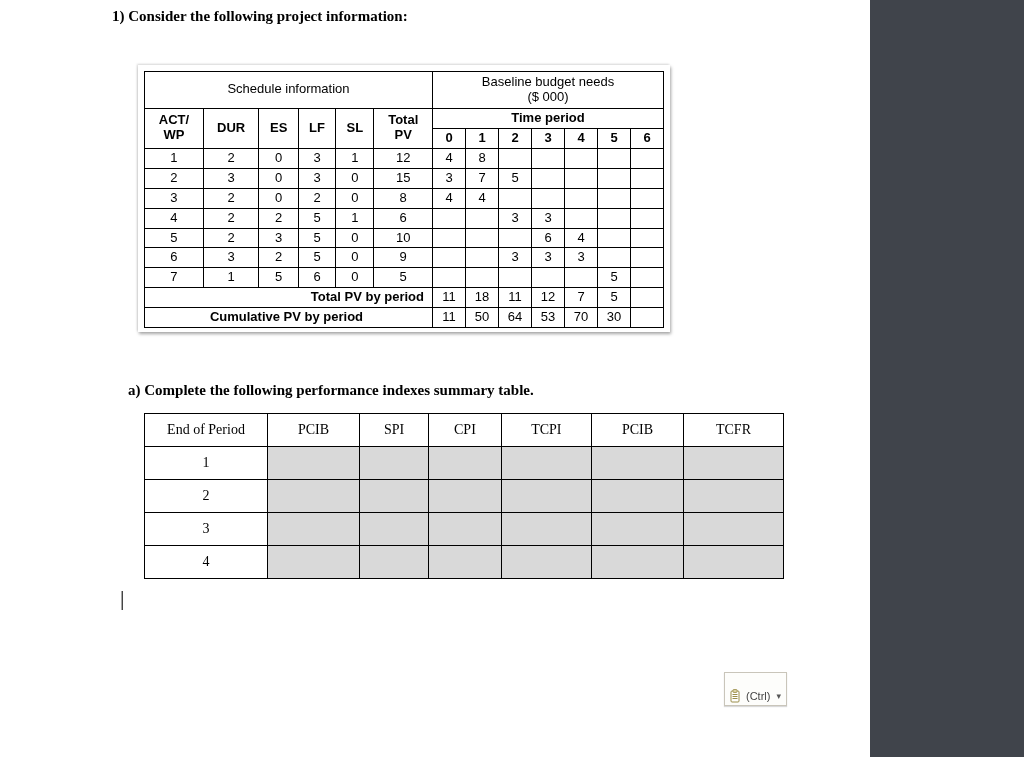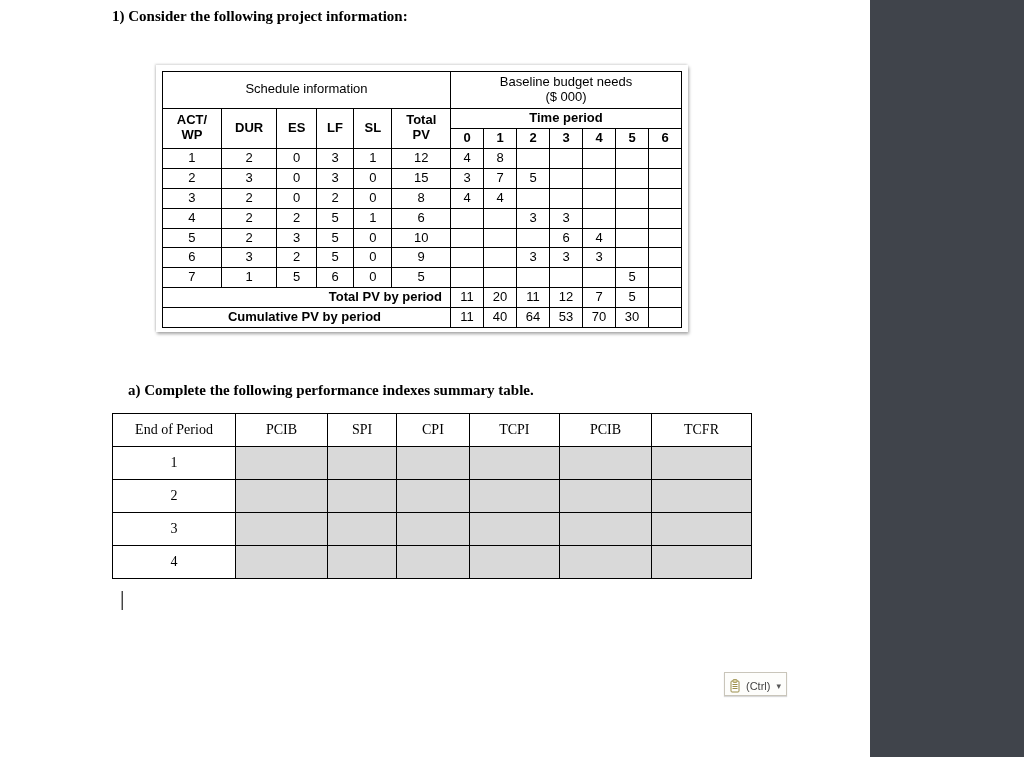--- a/index.html
+++ b/index.html
@@ -35,21 +35,21 @@
     font-size: 15px;
     margin: 0 0 40px 0;
   }
   .sub-heading {
     font-weight: bold;
     font-size: 15px;
     margin: 50px 0 14px 16px;
   }
   
   .schedule-frame {
-    margin-left: 44px;
+    margin-left: 26px;
     width: 520px;
     padding: 6px 6px 4px 6px;
     box-shadow: 1px 2px 3px rgba(0,0,0,0.35), -1px -1px 2px rgba(0,0,0,0.15);
     background: #fff;
   }
   table.sched {
     border-collapse: collapse;
     width: 100%;
     font-family: Arial, Helvetica, sans-serif;
     font-size: 13px;
@@ -63,21 +63,21 @@
   table.sched .section-head {
     font-weight: normal;
     font-size: 13px;
     padding: 3px 0 3px 0;
   }
   
   table.sched td.totallabel {
     font-weight: bold;
   }
   
-  .perf-wrap { }
+  .perf-wrap { margin-left: 32px; }
   table.perf {
     border-collapse: collapse;
     width: 640px;
     font-family: "Times New Roman", Georgia, serif;
     font-size: 14px;
   }
   table.perf th, table.perf td {
     border: 1px solid #000;
     text-align: center;
     height: 26px;
@@ -92,21 +92,21 @@
     margin-left: 8px;
     margin-top: 6px;
   }
   
   .paste-tag {
     position: absolute;
     left: 724px;
     top: 672px;
     background: #fdfdfb;
     border: 1px solid #c9c5ba;
-    padding: 6px 5px 2px 4px;
+    padding: 16px 5px 2px 4px;
     font-family: "Segoe UI", Arial, sans-serif;
     font-size: 11px;
     color: #444;
     display: flex;
     align-items: center;
     gap: 4px;
     box-shadow: 0 1px 1px rgba(0,0,0,0.15);
   }
   .paste-tag svg { display:block; }
   .paste-tag .dd { font-size:9px; color:#555; margin-left:2px; }
@@ -262,31 +262,31 @@
               <td></td>
               <td>5</td>
               <td></td>
             </tr>
           </tbody>
 
         <tbody>
             <tr>
           <td colspan="6" class="totallabel" style="text-align:right; padding-right:8px;">Total PV by period</td>
           <td>11</td>
-          <td>20</td>
+          <td>18</td>
           <td>11</td>
           <td>12</td>
           <td>7</td>
           <td>5</td>
           <td style="border-left:1.4px solid #000;"></td>
         </tr>
         <tr>
           <td colspan="6" class="totallabel" style="padding-right:8px;">Cumulative PV by period</td>
           <td>11</td>
-          <td>40</td>
+          <td>50</td>
           <td>64</td>
           <td>53</td>
           <td>70</td>
           <td>30</td>
           <td></td>
         </tr>
       </tbody>
         </table>
     </div>
 

